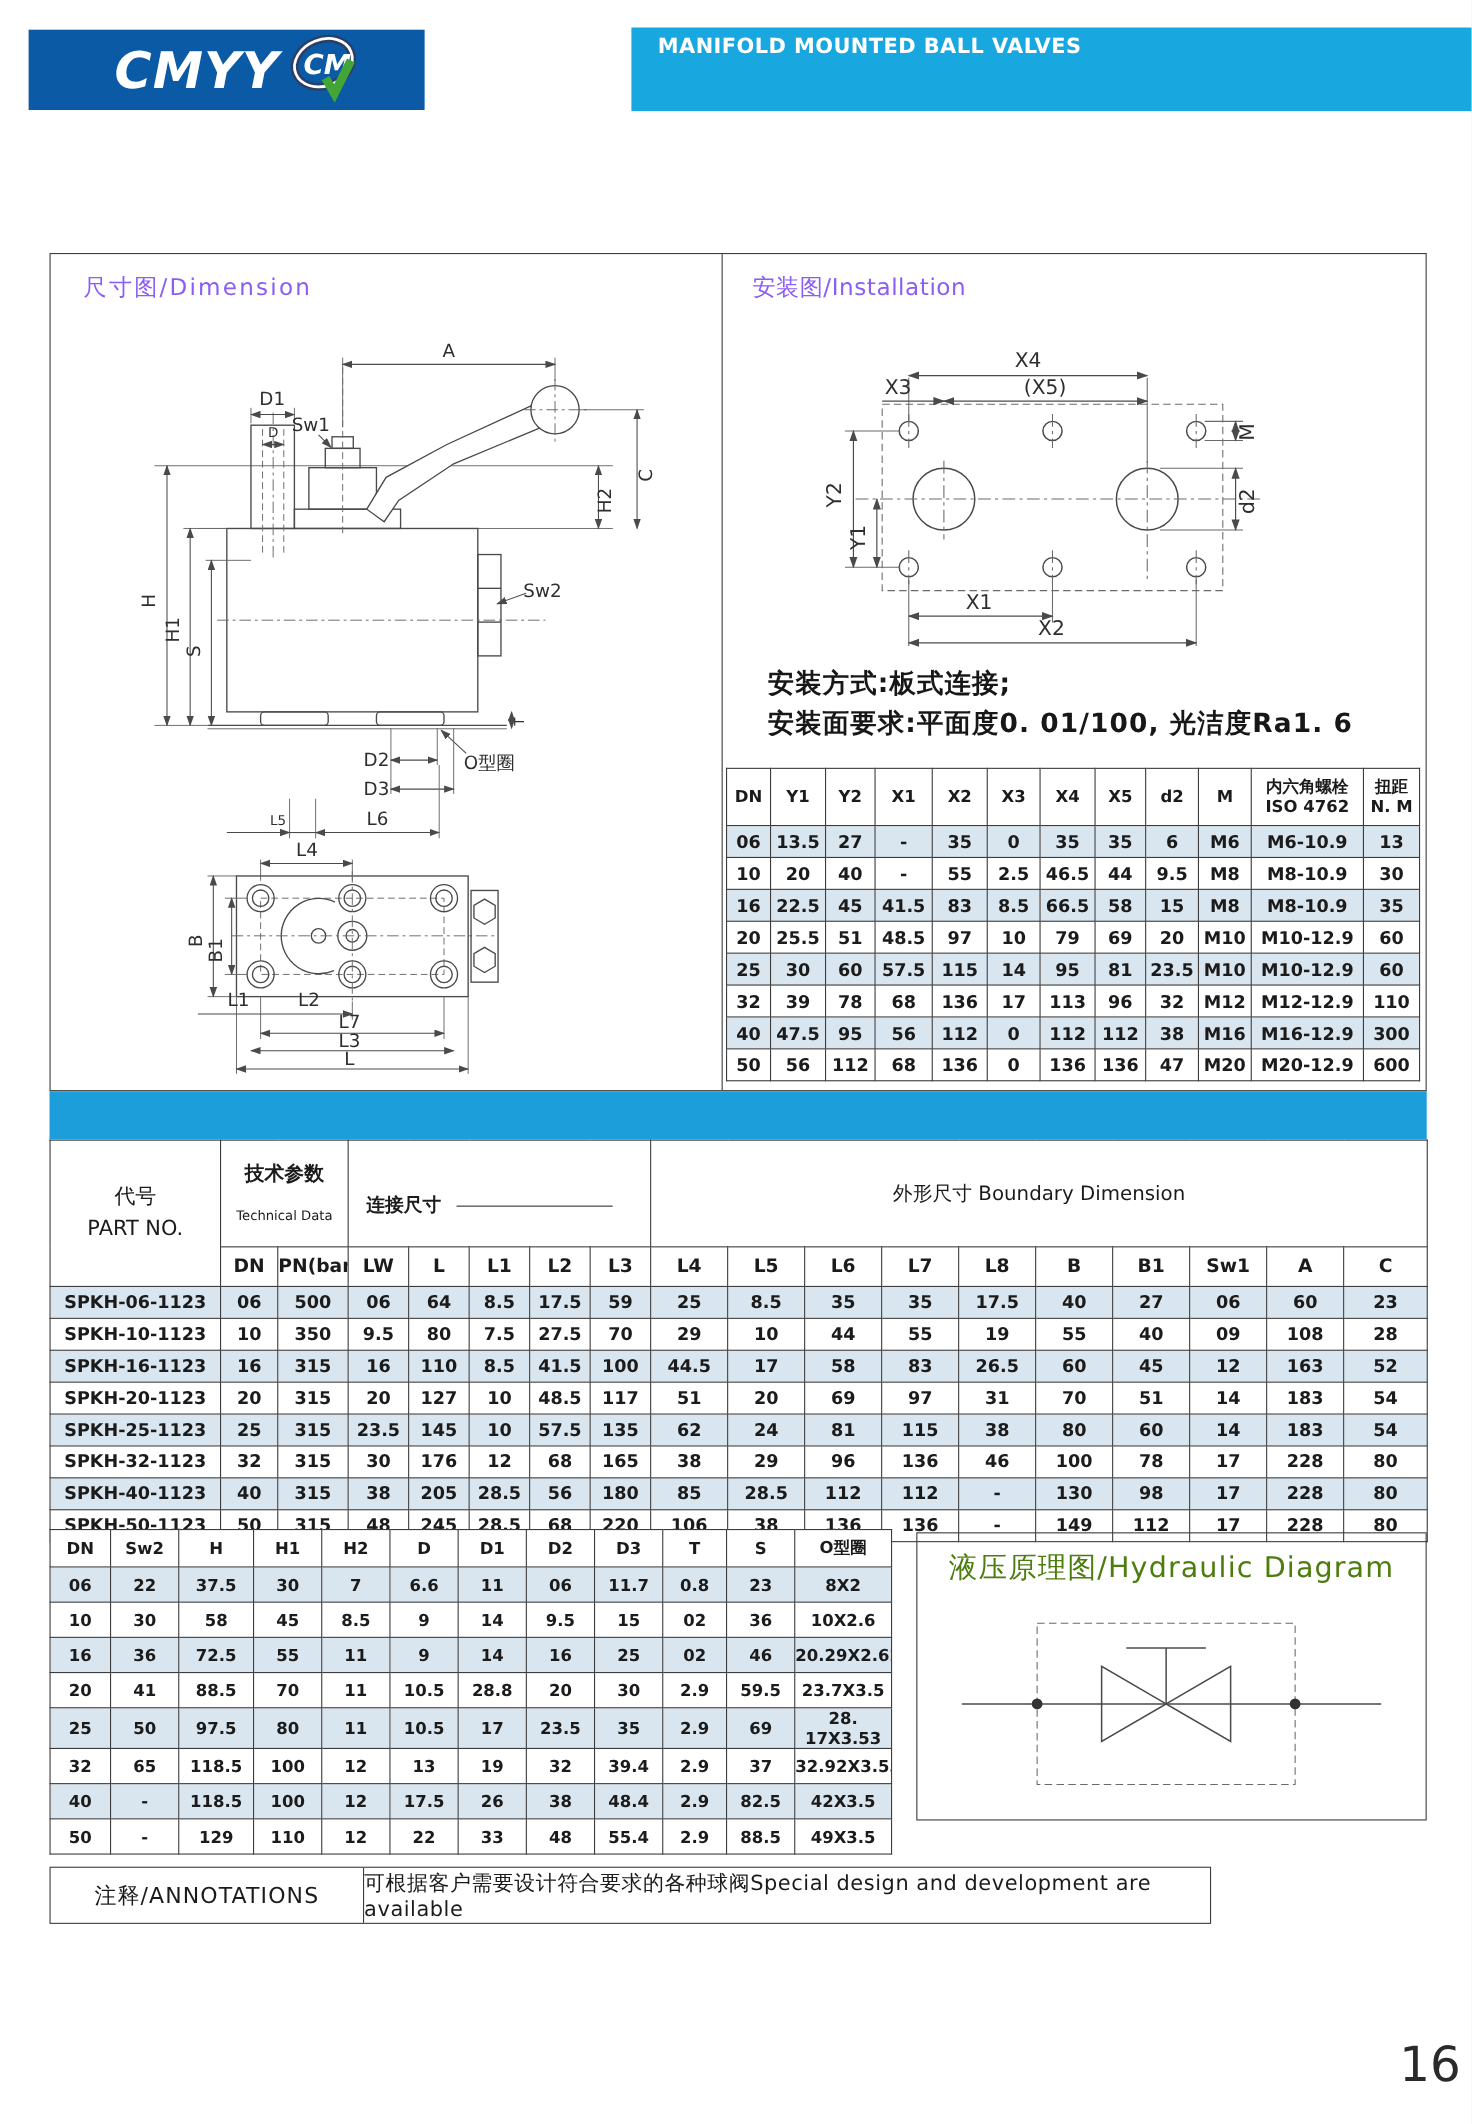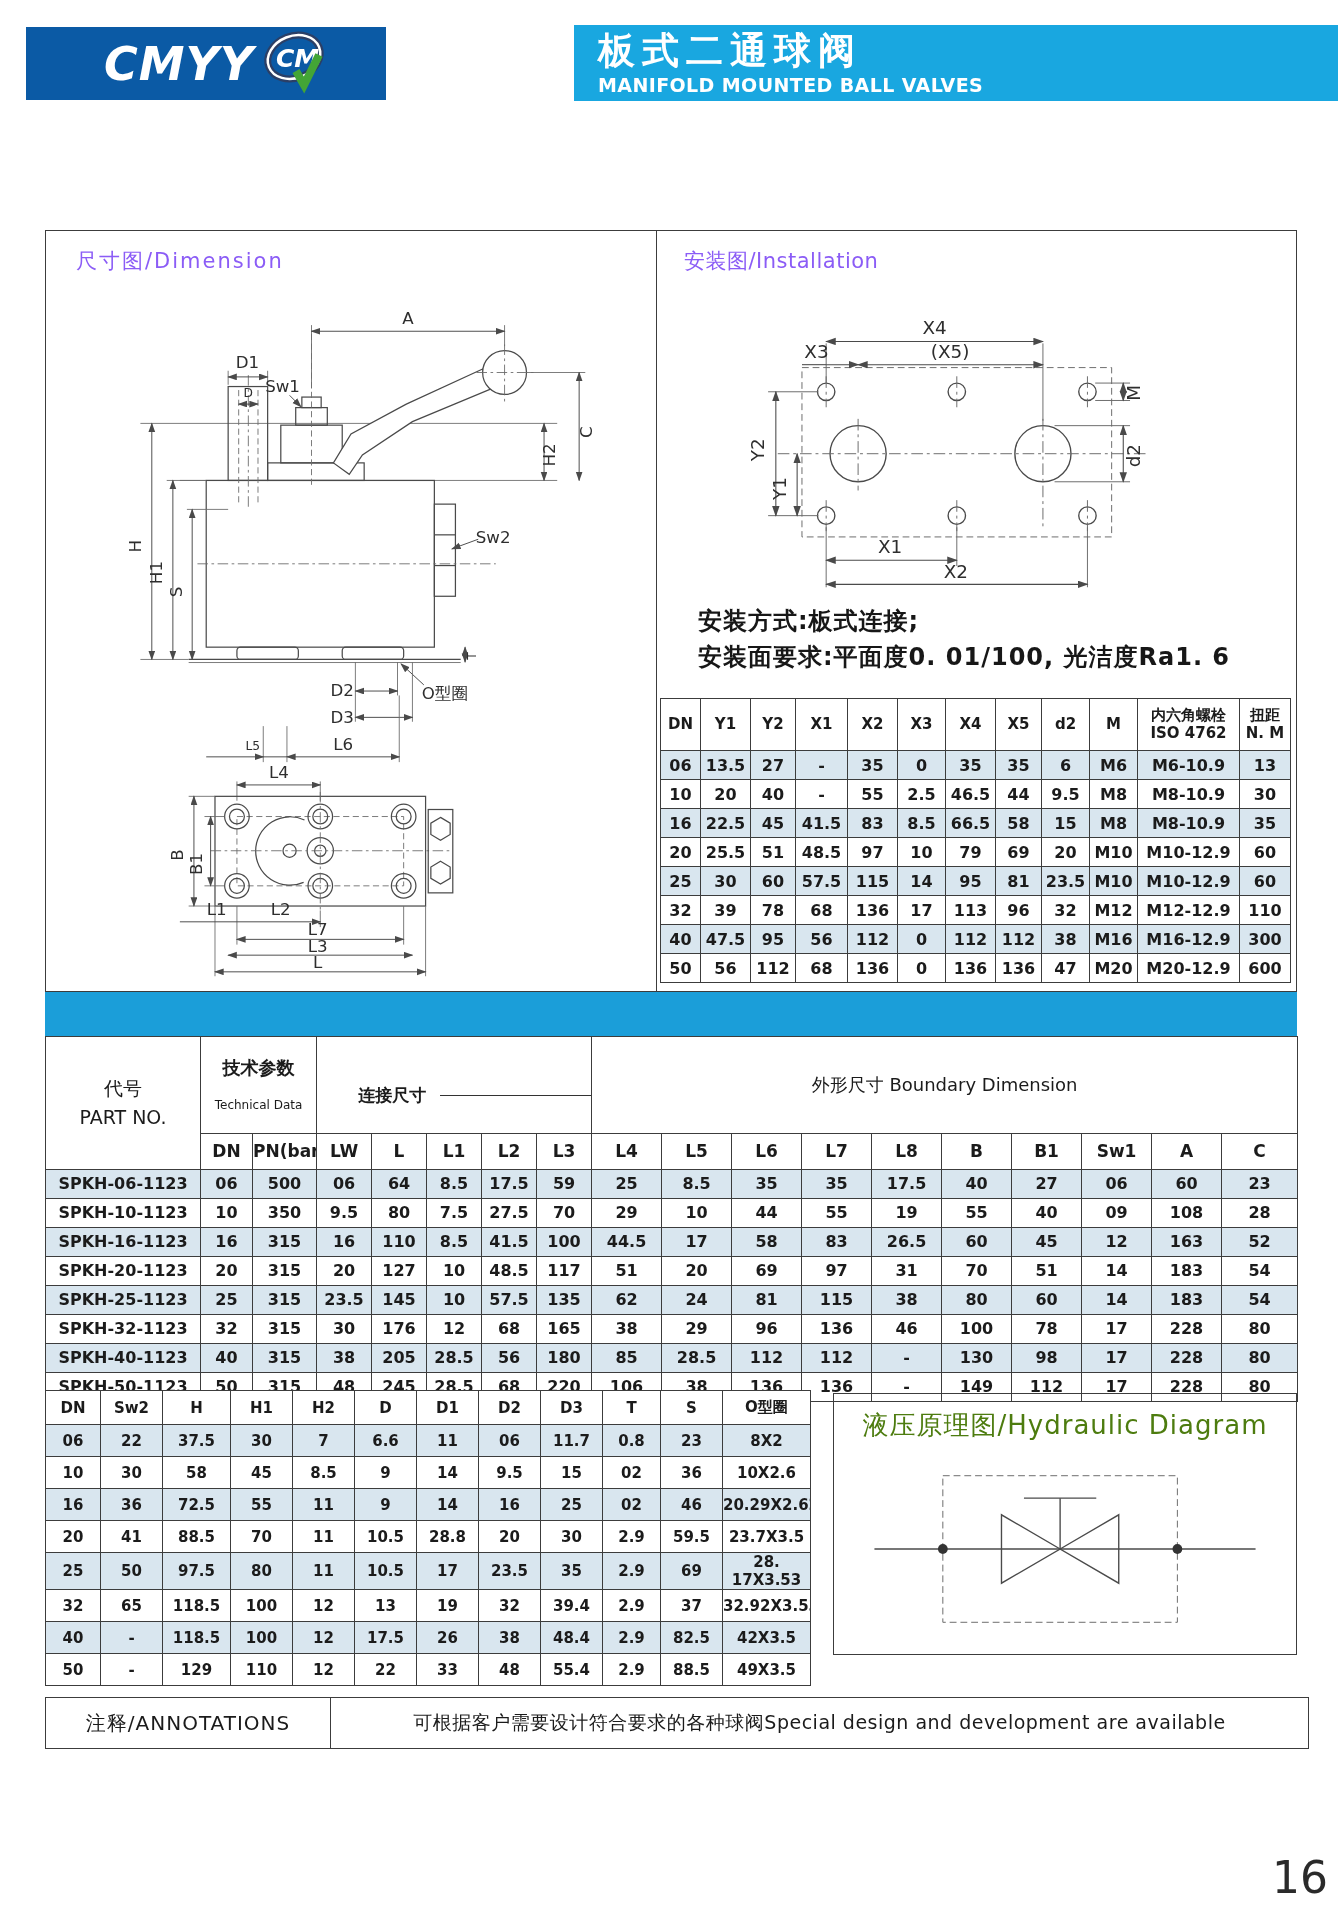--- a/index.html
+++ b/index.html
@@ -43,21 +43,21 @@
   .main-table thead tr:nth-child(2) th { height:36px; font-size:17px; }
   .main-table td { height:29px; font-size:16px; }
   .rule { display:inline-block; width:55%; border-top:1.5px solid #333; vertical-align:middle; margin-left:14px; }
   .dims-table { position:absolute; left:45px; top:1390px; width:765px; border:1.5px solid #3c3c3c; }
   .dims-table th { height:34px; font-size:15px; }
   .dims-table td { height:32px; font-size:15px; }
   
   .hyd-box { position:absolute; left:833px; top:1393px; width:464px; height:262px; border:1.5px solid #3c3c3c; }
   .hyd-title { text-align:center; font-size:26px; font-weight:500; color:#4d7c0f; margin-top:14px; letter-spacing:1px; }
   
-  .annot { position:absolute; left:45px; top:1697px; width:1264px; height:52px;
+  .annot { position:absolute; left:45px; top:1697px; width:1056px; height:52px;
     border:1.5px solid #3c3c3c; display:flex; }
   .annot-label { width:285px; border-right:1.5px solid #3c3c3c; display:flex; align-items:center;
     justify-content:center; font-size:20px; font-weight:500; letter-spacing:1px; }
   .annot-text { flex:1; display:flex; align-items:center; justify-content:center;
     font-size:19px; font-weight:500; letter-spacing:0.5px; }
   .page-num { position:absolute; left:1272px; top:1852px; font-size:44px; font-weight:500; color:#2a2a2a; }
   
   svg { display:block; }
   .ln   { stroke:#4a4a4a; stroke-width:1.4; fill:none; }
   .thin { stroke:#6a6a6a; stroke-width:1; fill:none; }
@@ -78,21 +78,20 @@
     <svg class="logo-mark" width="76" height="72" viewBox="0 0 76 72">
       <g transform="rotate(-22 38 32)">
         <ellipse cx="38" cy="32" rx="27" ry="21" stroke="#2b3f66" stroke-width="7" fill="none"></ellipse>
         <ellipse cx="38" cy="32" rx="27" ry="21" stroke="#ffffff" stroke-width="2.5" fill="none"></ellipse>
       </g>
       <text x="20" y="42" font-size="25" font-weight="700" font-style="italic" fill="#ffffff">CM</text>
       <path d="M40,46 L48,60 L63,30" stroke="#43a536" stroke-width="8" fill="none"></path>
     </svg>
   </div>
   <div class="title-bar">
-    <div class="title-cn">板式二通球阀</div>
     <div class="title-en">MANIFOLD MOUNTED BALL VALVES</div>
   </div>
 
   <div class="spec-box">
     <div class="divider"></div>
 
     <div class="dim-panel">
       <div class="panel-title" style="left:30px; top:16px;">尺寸图/Dimension</div>
       <svg style="position:absolute; left:8px; top:52px;" width="594" height="702" viewBox="0 0 650 800" preserveAspectRatio="xMidYMin meet">
         <defs>
@@ -487,21 +486,21 @@
         <col style="width:76px">
     </colgroup>
     <thead>
       <tr>
         <th rowspan="2" class="part-h">代号
 PART NO.</th>
         <th colspan="2" class="group">
           <div class="g-cn">技术参数</div>
           <div class="g-en">Technical Data</div>
         </th>
-        <th colspan="5" class="group" style="text-align:right; ">
+        <th colspan="5" class="group" style="text-align:left; padding-left:16px;font-family:Liberation Serif, serif;">
           <span style="font-size:17px; font-weight:600;">连接尺寸</span><span class="rule"></span>
         </th>
         <th colspan="10" class="group">外形尺寸  Boundary Dimension</th>
       </tr>
       <tr>
           <th>DN</th>
           <th>PN(bar)</th>
           <th>LW</th>
           <th>L</th>
           <th>L1</th>

